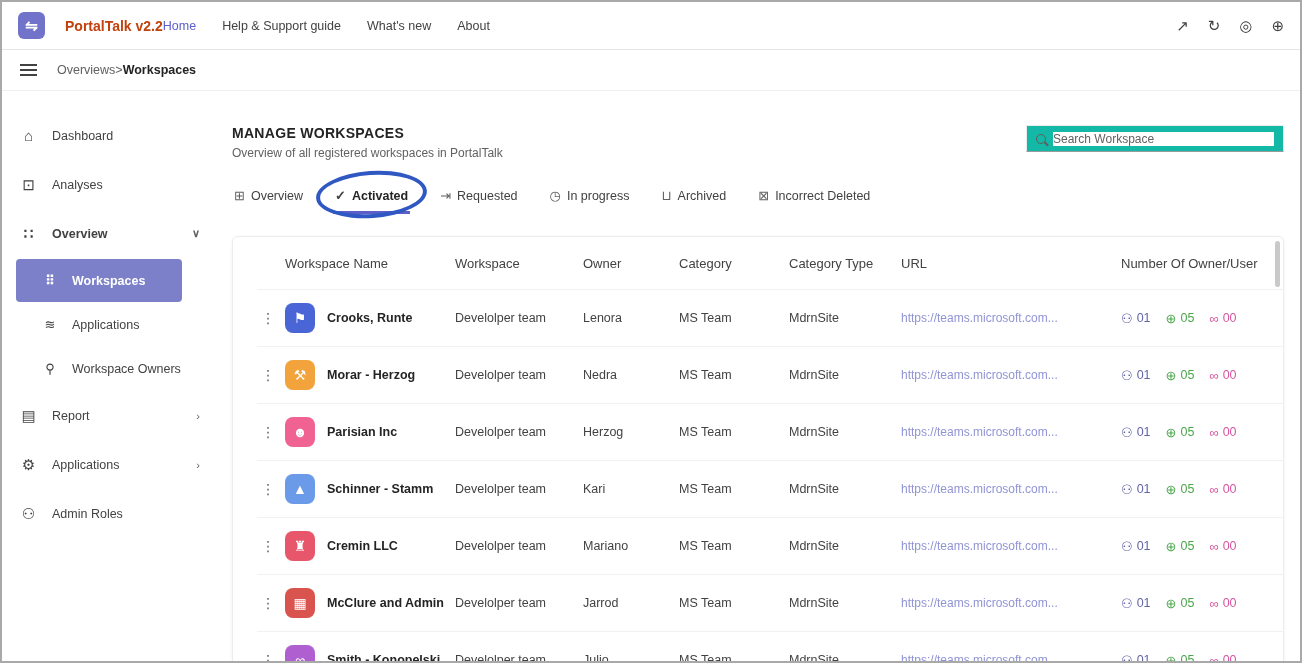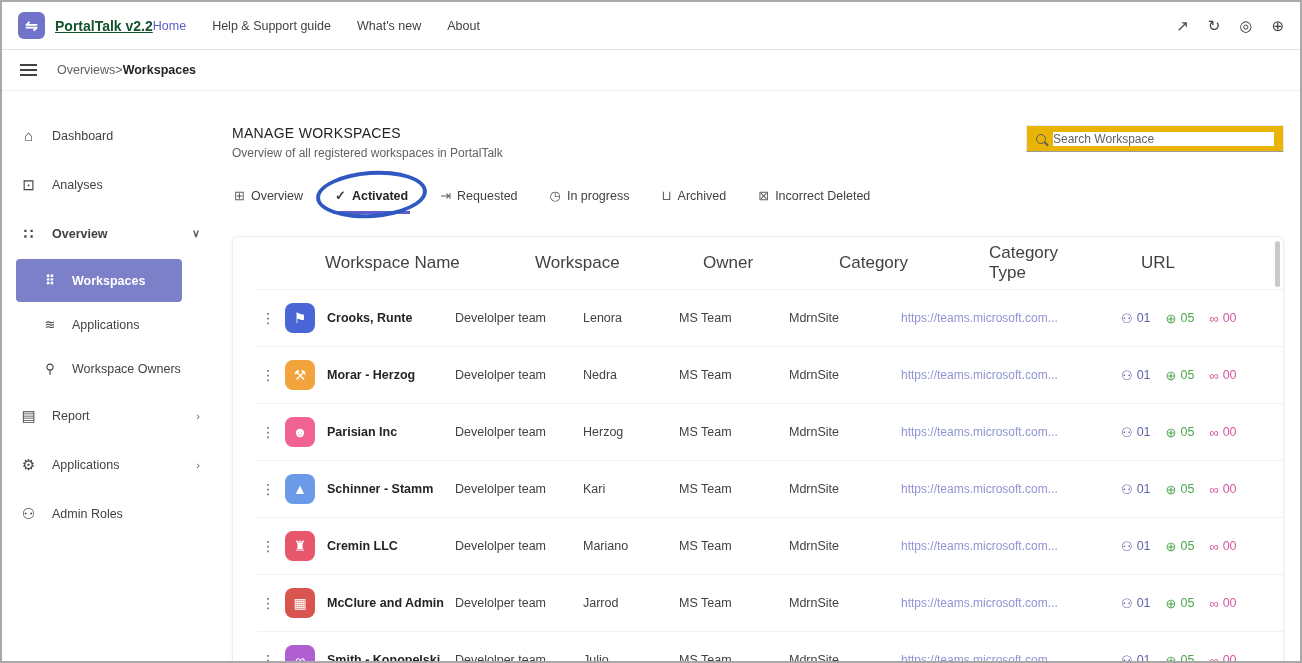--- a/index.html
+++ b/index.html
@@ -5,21 +5,21 @@
   * { margin:0; padding:0; box-sizing:border-box; }
   body { font-family:"Liberation Sans", sans-serif; background:#fff; }
   .page { width:1302px; height:663px; border:2px solid #a9a9a9; background:#fff;
           display:flex; flex-direction:column; overflow:hidden; position:relative; }
 
   
   .topbar { height:48px; flex-shrink:0; display:flex; align-items:center;
             padding:0 16px; border-bottom:1px solid #e5e5e5; }
   .logo { width:27px; height:27px; border-radius:6px; background:#7073c9; color:#fff;
           display:flex; align-items:center; justify-content:center; font-size:15px; font-weight:bold; }
-  .app-title { font-size:14px; font-weight:bold; color:#14532d; margin-left:10px;text-decoration:underline; }
+  .app-title { font-size:14px; font-weight:bold; color:#c2410c; margin-left:20px; }
   .topnav { display:flex; gap:26px; font-size:12.5px; color:#424242; }
   .topnav .navitem { cursor:pointer; }
   .topnav .navitem.active { color:#5b5fc7; }
   .top-icons { margin-left:auto; display:flex; gap:19px; color:#424242; font-size:15px; }
   .top-icons span { cursor:pointer; }
 
   
   .crumbbar { height:41px; flex-shrink:0; display:flex; align-items:center; gap:20px;
               padding:0 18px; border-bottom:1px solid #efefef; }
   .hamburger { width:17px; height:2px; background:#424242; position:relative; cursor:pointer; }
@@ -39,25 +39,25 @@
   .sub-item { height:43px; margin:1px 36px 1px 14px; border-radius:4px; padding:0 0 0 26px;
               display:flex; align-items:center; gap:14px; font-size:12.5px; color:#424242; cursor:pointer; }
   .sub-item .sicon { width:16px; font-size:13px; text-align:center; }
   .sub-item.selected { background:#7b80c9; color:#fff; font-weight:bold; }
   .sub-item.selected .sicon { color:#fff; }
 
   .main { flex:1; min-width:0; padding:0 16px 0 14px; }
 
   
   .main-head { margin-top:34px; display:flex; align-items:flex-start; }
-  .page-title { font-size:14px; font-weight:normal; color:#242424; letter-spacing:.3px; }
+  .page-title { font-size:14px; font-weight:bold; color:#242424; letter-spacing:.3px; }
   .page-sub { font-size:12px; color:#616161; margin-top:5px; }
   .search-box { margin-left:auto; width:258px; height:27px; border:1px solid #ebebeb;
                 border-bottom:1px solid #9a9a9a; display:flex; align-items:center;
-                gap:7px; padding:0 9px; background:#eab308; }
+                gap:7px; padding:0 9px; background:#14b8a6; }
   .mag { width:10px; height:10px; border:1.5px solid #605e5c; border-radius:50%; position:relative; flex-shrink:0; }
   .mag::after { content:""; position:absolute; width:5px; height:1.5px; background:#605e5c;
                 transform:rotate(45deg); right:-4px; bottom:-2px; }
   .search-box input { border:none; outline:none; flex:1; font-size:12px; color:#242424;
                       font-family:"Liberation Sans", sans-serif; }
   .search-box input::placeholder { color:#616161; }
 
   
   .tabs { display:flex; gap:28px; margin-top:20px; font-size:12.5px; color:#424242; }
   .tab { display:flex; align-items:center; gap:6px; padding:8px 2px 11px; cursor:pointer; position:relative; }
@@ -66,21 +66,21 @@
   .tab.active .ticon { color:#424242; }
   .halo { position:absolute; left:-17px; right:-17px; top:-9px; bottom:-7px;
           border:4px solid #2f58c3; border-radius:50%; transform:rotate(-4deg);
           pointer-events:none; z-index:5; }
 
   
   .card { margin-top:22px; border:1px solid #ececec; border-radius:6px;
           box-shadow:0 1px 4px rgba(0,0,0,.05); padding-left:24px; position:relative; }
   .grid-row { display:grid; grid-template-columns:28px 170px 128px 96px 110px 112px 220px auto;
               align-items:center; }
-  .thead-row { height:52px; font-size:17px; color:#424242;gap:40px; }
+  .thead-row { height:52px; font-size:13px; color:#424242; }
   .trow { height:57px; border-top:1px solid #f1f1f1; font-size:12.5px; color:#424242; }
   .cell { padding-right:8px; }
   .kebab { color:#616161; font-size:14px; cursor:pointer; padding:2px 8px 2px 4px; }
   .name-cell { display:flex; align-items:center; gap:12px; }
   .avatar { width:30px; height:30px; border-radius:8px; color:#fff; font-size:14px;
             display:flex; align-items:center; justify-content:center; flex-shrink:0; }
   .wname { font-weight:bold; color:#242424; cursor:pointer;text-align:right; }
   .url { color:#9094d4; font-size:12px; cursor:pointer; white-space:nowrap; overflow:hidden; }
   .metrics { display:flex; gap:15px; }
   .metric { display:flex; align-items:center; gap:4px; }

